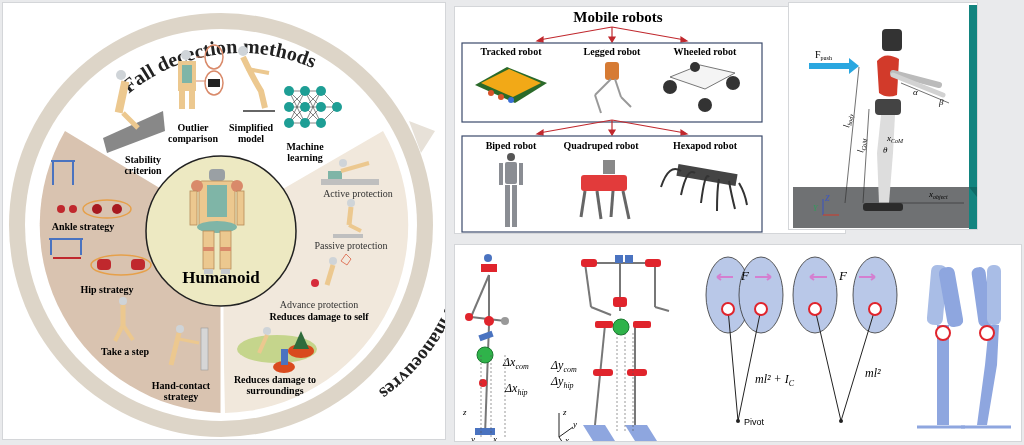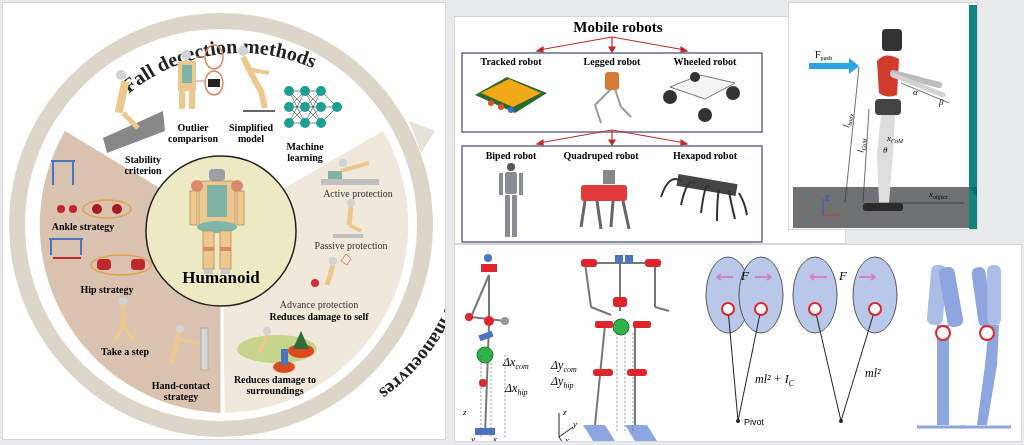--- a/index.html
+++ b/index.html
@@ -1,19 +1,19 @@
 <!DOCTYPE html>
 <html><head>
 <meta charset="utf-8">
 <style>
   html, body { margin: 0; padding: 0; background: #e9eaec; }
   body { width: 1024px; height: 445px; position: relative; overflow: hidden; font-family: "Liberation Serif", serif; }
   .panel { position: absolute; background: #ffffff; border: 1px solid #d4d6d9; box-sizing: border-box; overflow: hidden; }
   #p-fall { left: 2px; top: 2px; width: 444px; height: 438px; }
-  #p-mobile { left: 454px; top: 16px; width: 392px; height: 228px; }
+  #p-mobile { left: 454px; top: 6px; width: 392px; height: 228px; }
   #p-push { left: 788px; top: 2px; width: 190px; height: 228px; }
   #p-models { left: 454px; top: 244px; width: 568px; height: 198px; }
   svg text { font-family: "Liberation Serif", serif; }
   .bold { font-weight: bold; }
   .sans { font-family: "Liberation Sans", sans-serif; }
 </style>
 </head>
 <body>
 
 <div class="panel" id="p-fall">

